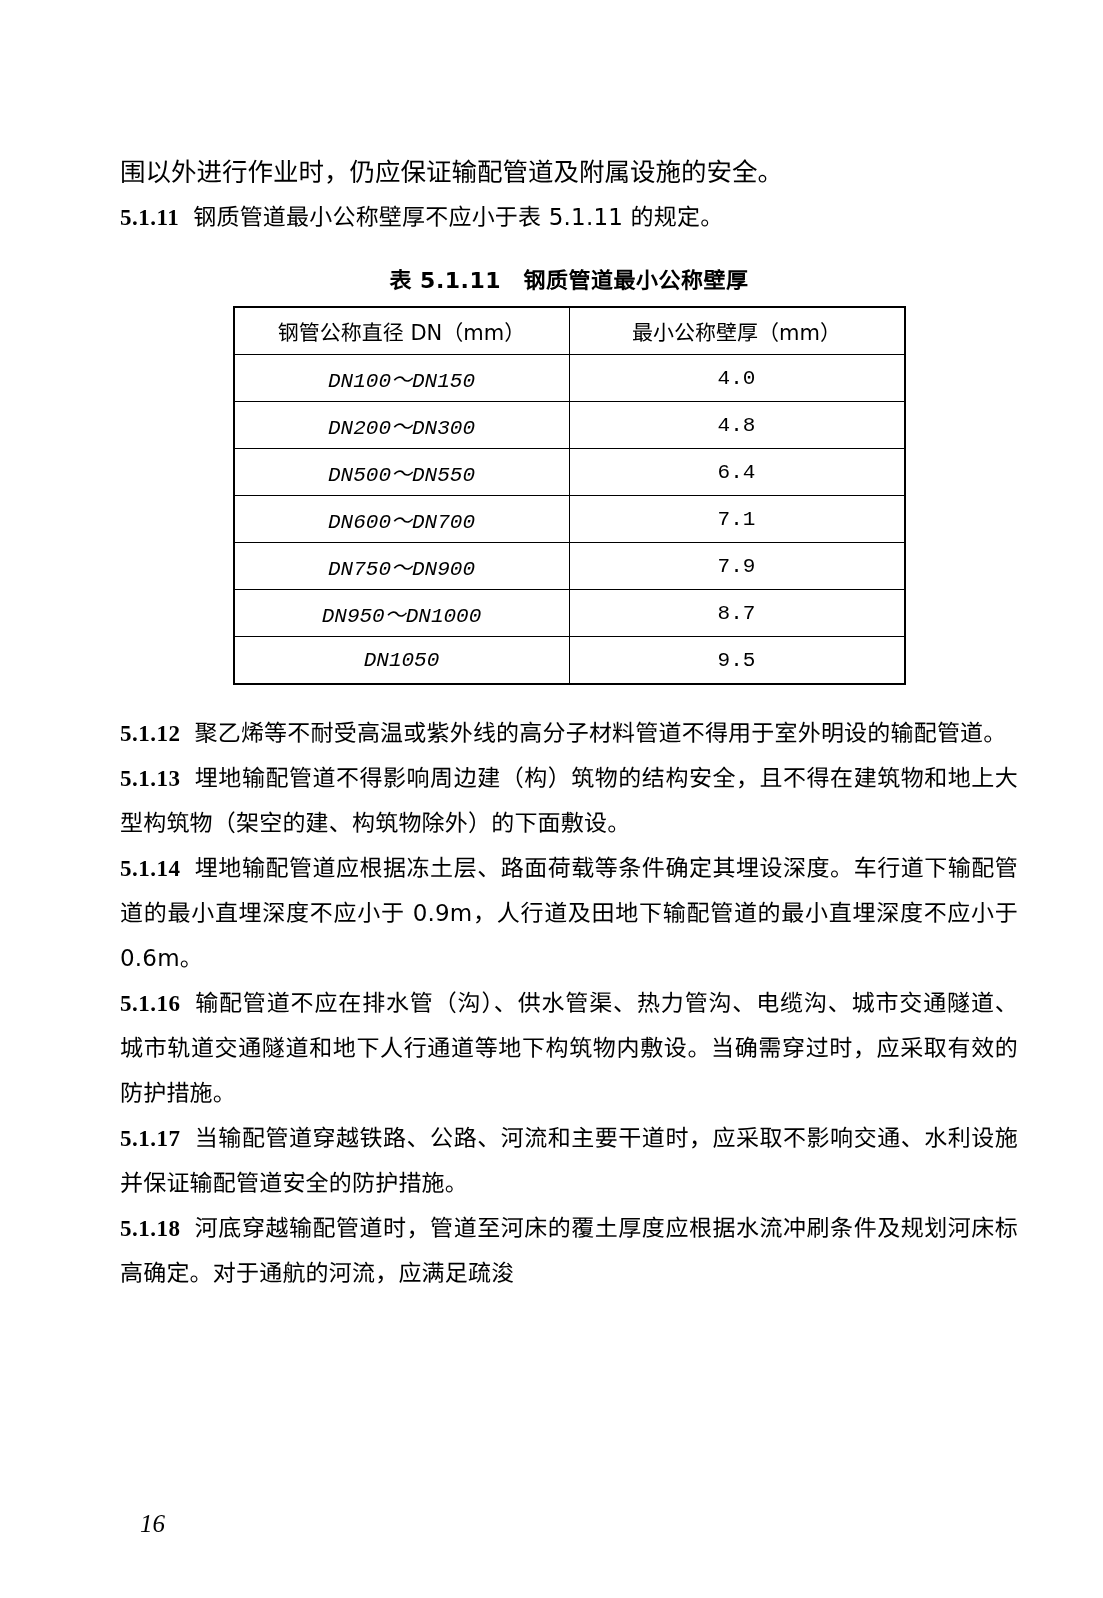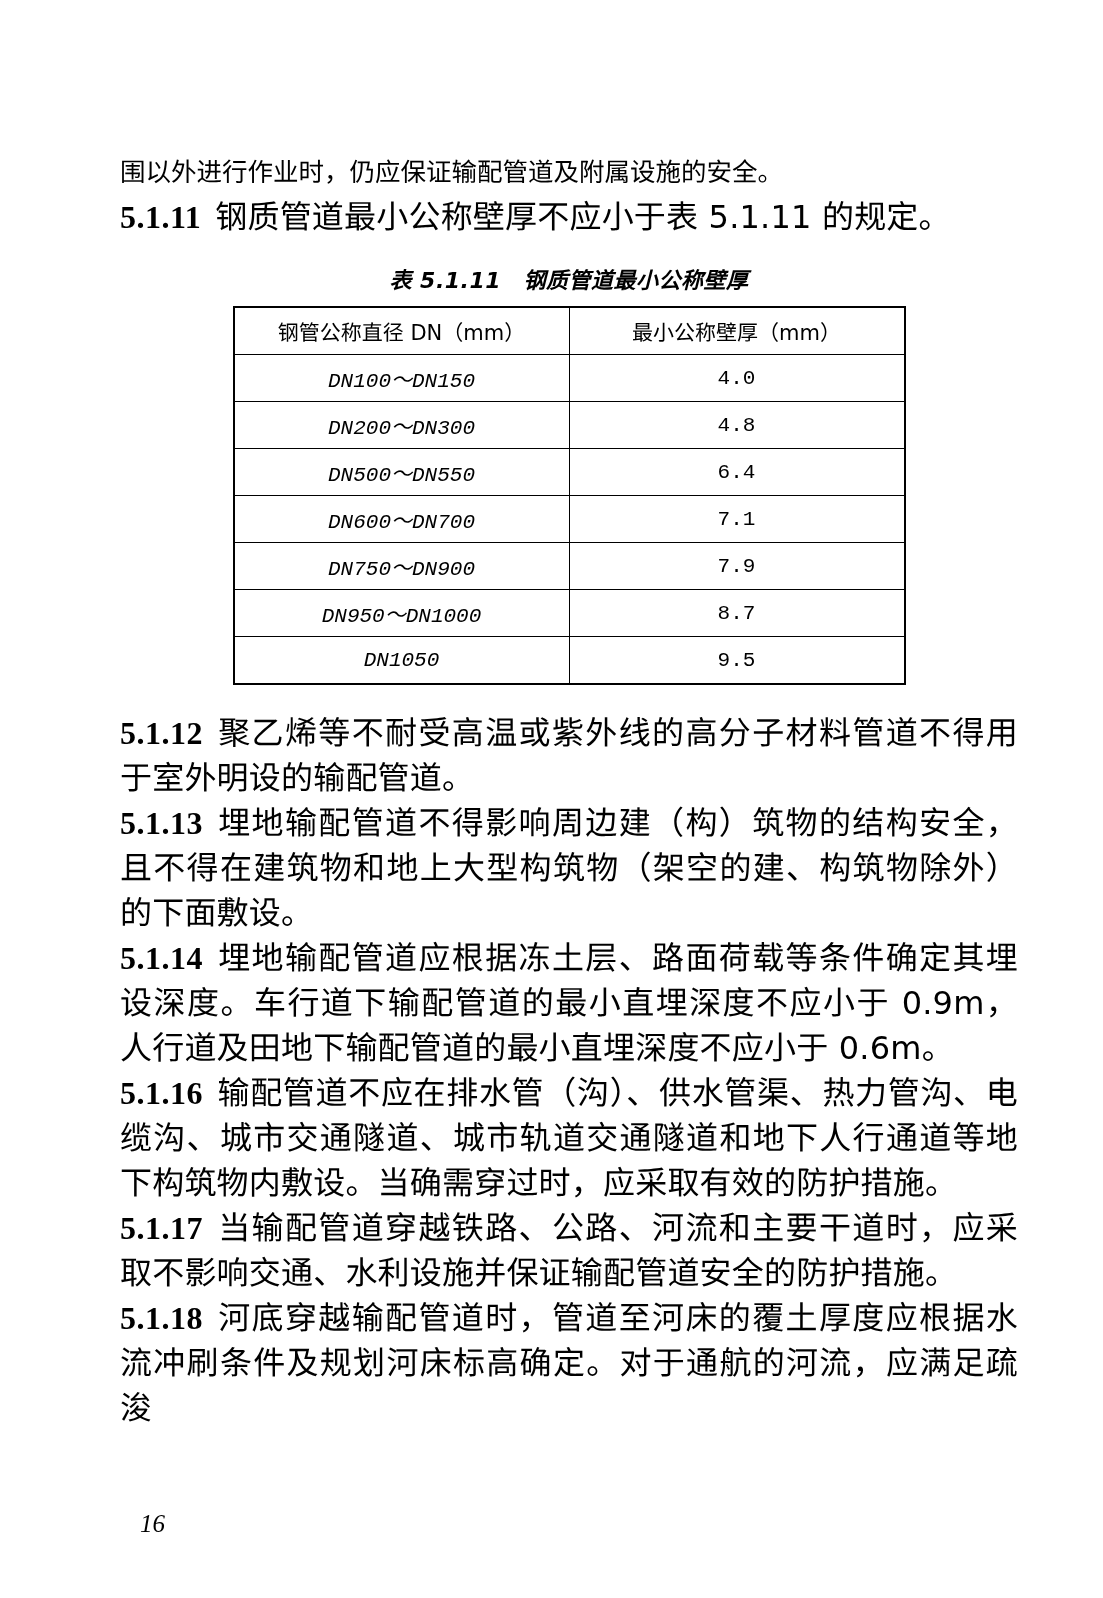--- a/index.html
+++ b/index.html
@@ -17,21 +17,21 @@
   }
   .page {
     position: absolute;
     left: 0; top: 0;
     width: 1103px;
     height: 1598px;
     box-sizing: border-box;
     padding: 150px 85px 60px 120px;
   }
   .para {
-    font-size: 32px;
+    font-size: 23px;
     line-height: 45px;
     text-align: justify;
     margin: 0 0 0 0;
     letter-spacing: 0.2px;
   }
   .para .num {
     font-weight: bold;
     font-family: "Liberation Serif", "DejaVu Serif", serif;
     margin-right: 14px;
     letter-spacing: 0.5px;
@@ -40,21 +40,20 @@
     font-size: 25.5px;
     line-height: 45px;
     margin: 0;
   }
   .table-caption {
     text-align: center;
     font-weight: bold;
     font-size: 22px;
     margin: 22px 0 12px 0;
     letter-spacing: 0.5px;
-    font-style: italic;
   }
   table.spec {
     border-collapse: collapse;
     width: 673px;
     margin: 0 auto 0 auto;
     table-layout: fixed;
   }
   table.spec td, table.spec th {
     border: 1.3px solid #000;
     height: 42px;

